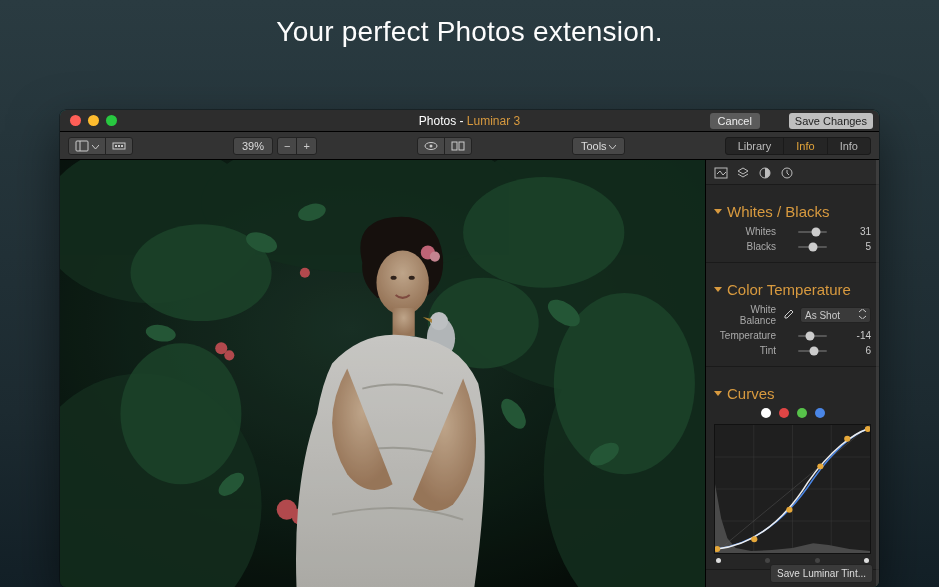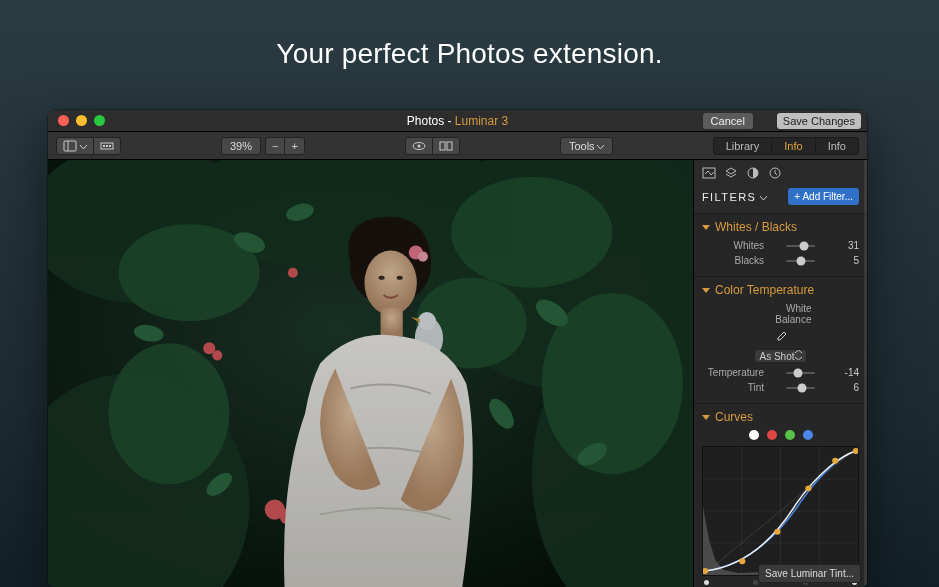--- a/index.html
+++ b/index.html
@@ -9,26 +9,26 @@
     width: 939px; height: 587px;
     overflow: hidden;
     color: #ccc;
     font-size: 11px;
   }
   .headline {
     text-align: center;
     color: #fdfdfd;
     font-size: 28px;
     font-weight: 400;
-    padding-top: 38px;
+    padding-top: 16px;
     letter-spacing: 0.2px;
   }
   .app-window {
     position: absolute;
-    top: 110px; left: 48px;
+    top: 110px; left: 60px;
     width: 819px; height: 477px;
     background: #0f766e;
     border-radius: 6px;
     box-shadow: 0 20px 50px rgba(0,0,0,0.5), 0 0 0 0.5px rgba(0,0,0,0.6);
     overflow: hidden;
     display: flex;
     flex-direction: column;
   }
   
   .titlebar {
@@ -37,21 +37,21 @@
     display: flex;
     align-items: center;
     position: relative;
     border-bottom: 1px solid #000;
   }
   .traffic-lights { display: flex; gap: 7px; padding-left: 10px; }
   .tl { width: 11px; height: 11px; border-radius: 50%; }
   .tl.red { background: #ff5f57; } .tl.yellow { background: #febc2e; } .tl.green { background: #28c840; }
   .title-center { position: absolute; left: 0; right: 0; text-align: center; font-size: 12px; color: #fff; pointer-events: none;}
   .title-center .app2 { color: #d89a3f; }
-  .title-right { margin-left: auto; padding-right: 6px; display: flex; }
+  .title-right { margin-left: auto; padding-right: 6px; display: flex; gap: 5px;}
   .btn-grey {
     background: #5b5b5b; color: #eee; border: none; border-radius: 3px;
     font-size: 11px; padding: 2px 8px; cursor: pointer;
   }
   .btn-lightgrey {
     background: #bfbfbf; color: #222; border: none; border-radius: 3px;
     font-size: 11px; padding: 2px 6px; cursor: pointer; margin-left: 24px;
   }
   
   .toolbar {
@@ -128,22 +128,23 @@
     background:#2f71c9; color:#fff; border:none; border-radius:3px;
     font-size:10px; padding:3px 6px; cursor:pointer;
   }
   .section {
     border-top:1px solid #1a1a1a;
     padding: 6px 8px;
     background:#262626;
   }
   .section-hdr {
     display:flex; align-items:center; gap:5px;
-    color:#d89a3f; font-size:12px; cursor:pointer;
+    color:#d89a3f; font-size:15px; cursor:pointer;
     margin-bottom:6px;
+    margin-top:12px;
   }
   .tri {
     width:0;height:0;
     border-left:4px solid transparent;
     border-right:4px solid transparent;
     border-top:5px solid #d89a3f;
   }
   .tri.right { border-left:5px solid #d89a3f; border-top:4px solid transparent;
     border-bottom:4px solid transparent; border-right:none;}
   .slider-row {
@@ -151,21 +152,21 @@
   }
   .slider-row .lab { width:62px; text-align:right; color:#aaa; font-size:10px;}
   .slider-row .track {
     flex:1; height:2px; background:#555; border-radius:1px; position:relative;
   }
   .slider-row .thumb {
     position:absolute; top:50%; transform:translate(-50%,-50%);
     width:9px; height:9px; border-radius:50%; background:#ccc;
   }
   .slider-row .val { width:22px; text-align:right; color:#ccc; font-size:10px;}
-  .wb-row { display:flex; align-items:center; gap:5px; margin:0 0;flex-direction:column;}
+  .wb-row { display:flex; align-items:center; gap:5px; margin:0 0;}
   .wb-lab { width:62px; text-align:right; color:#aaa; font-size:10px;}
   .eyedrop { width:14px; height:14px; display:flex; align-items:center; justify-content:center;}
   .wb-select {
     flex:1; background:#3a3a3a; border:0.5px solid #222; border-radius:3px;
     color:#ccc; font-size:10px; height:16px; padding: 0 4px;
     display:flex; align-items:center; justify-content:space-between;
   }
   .curves-channels { display:flex; gap:8px; justify-content:center; margin:4px 0 6px 0;}
   .chdot { width:10px; height:10px; border-radius:50%; cursor:pointer;}
   .curves-box {
@@ -391,29 +392,20 @@
         <span class="pic"><svg viewBox="0 0 14 14">
               <circle cx="7" cy="7" r="5" fill="none" stroke="#bbb"></circle>
               <path d="M7 2 A5 5 0 0 1 7 12 Z" fill="#bbb"></path>
             </svg></span>
         <span class="pic"><svg viewBox="0 0 14 14">
               <circle cx="7" cy="7" r="5" fill="none" stroke="#bbb"></circle>
               <path d="M7 4 L7 7 L9 9" fill="none" stroke="#bbb"></path>
             </svg></span>
       </div>
 
-      <div class="filters-hdr">
-        <div class="filters-hdr-label">
-          <span>FILTERS</span>
-          <span><svg width="7" height="5" viewBox="0 0 7 5">
-                <path d="M0 0 L3.5 4 L7 0" fill="none" stroke="#ccc"></path>
-              </svg></span>
-        </div>
-        <button class="add-filter">+ Add Filter...</button>
-      </div>
 
       <div class="section">
         <div class="section-hdr">
           <span class="tri"></span>
           <span>Whites / Blacks</span>
         </div>
         <div class="slider-row">
           <div class="lab">Whites</div>
           <div class="track">
               <div class="thumb" style="left:62%"></div>

